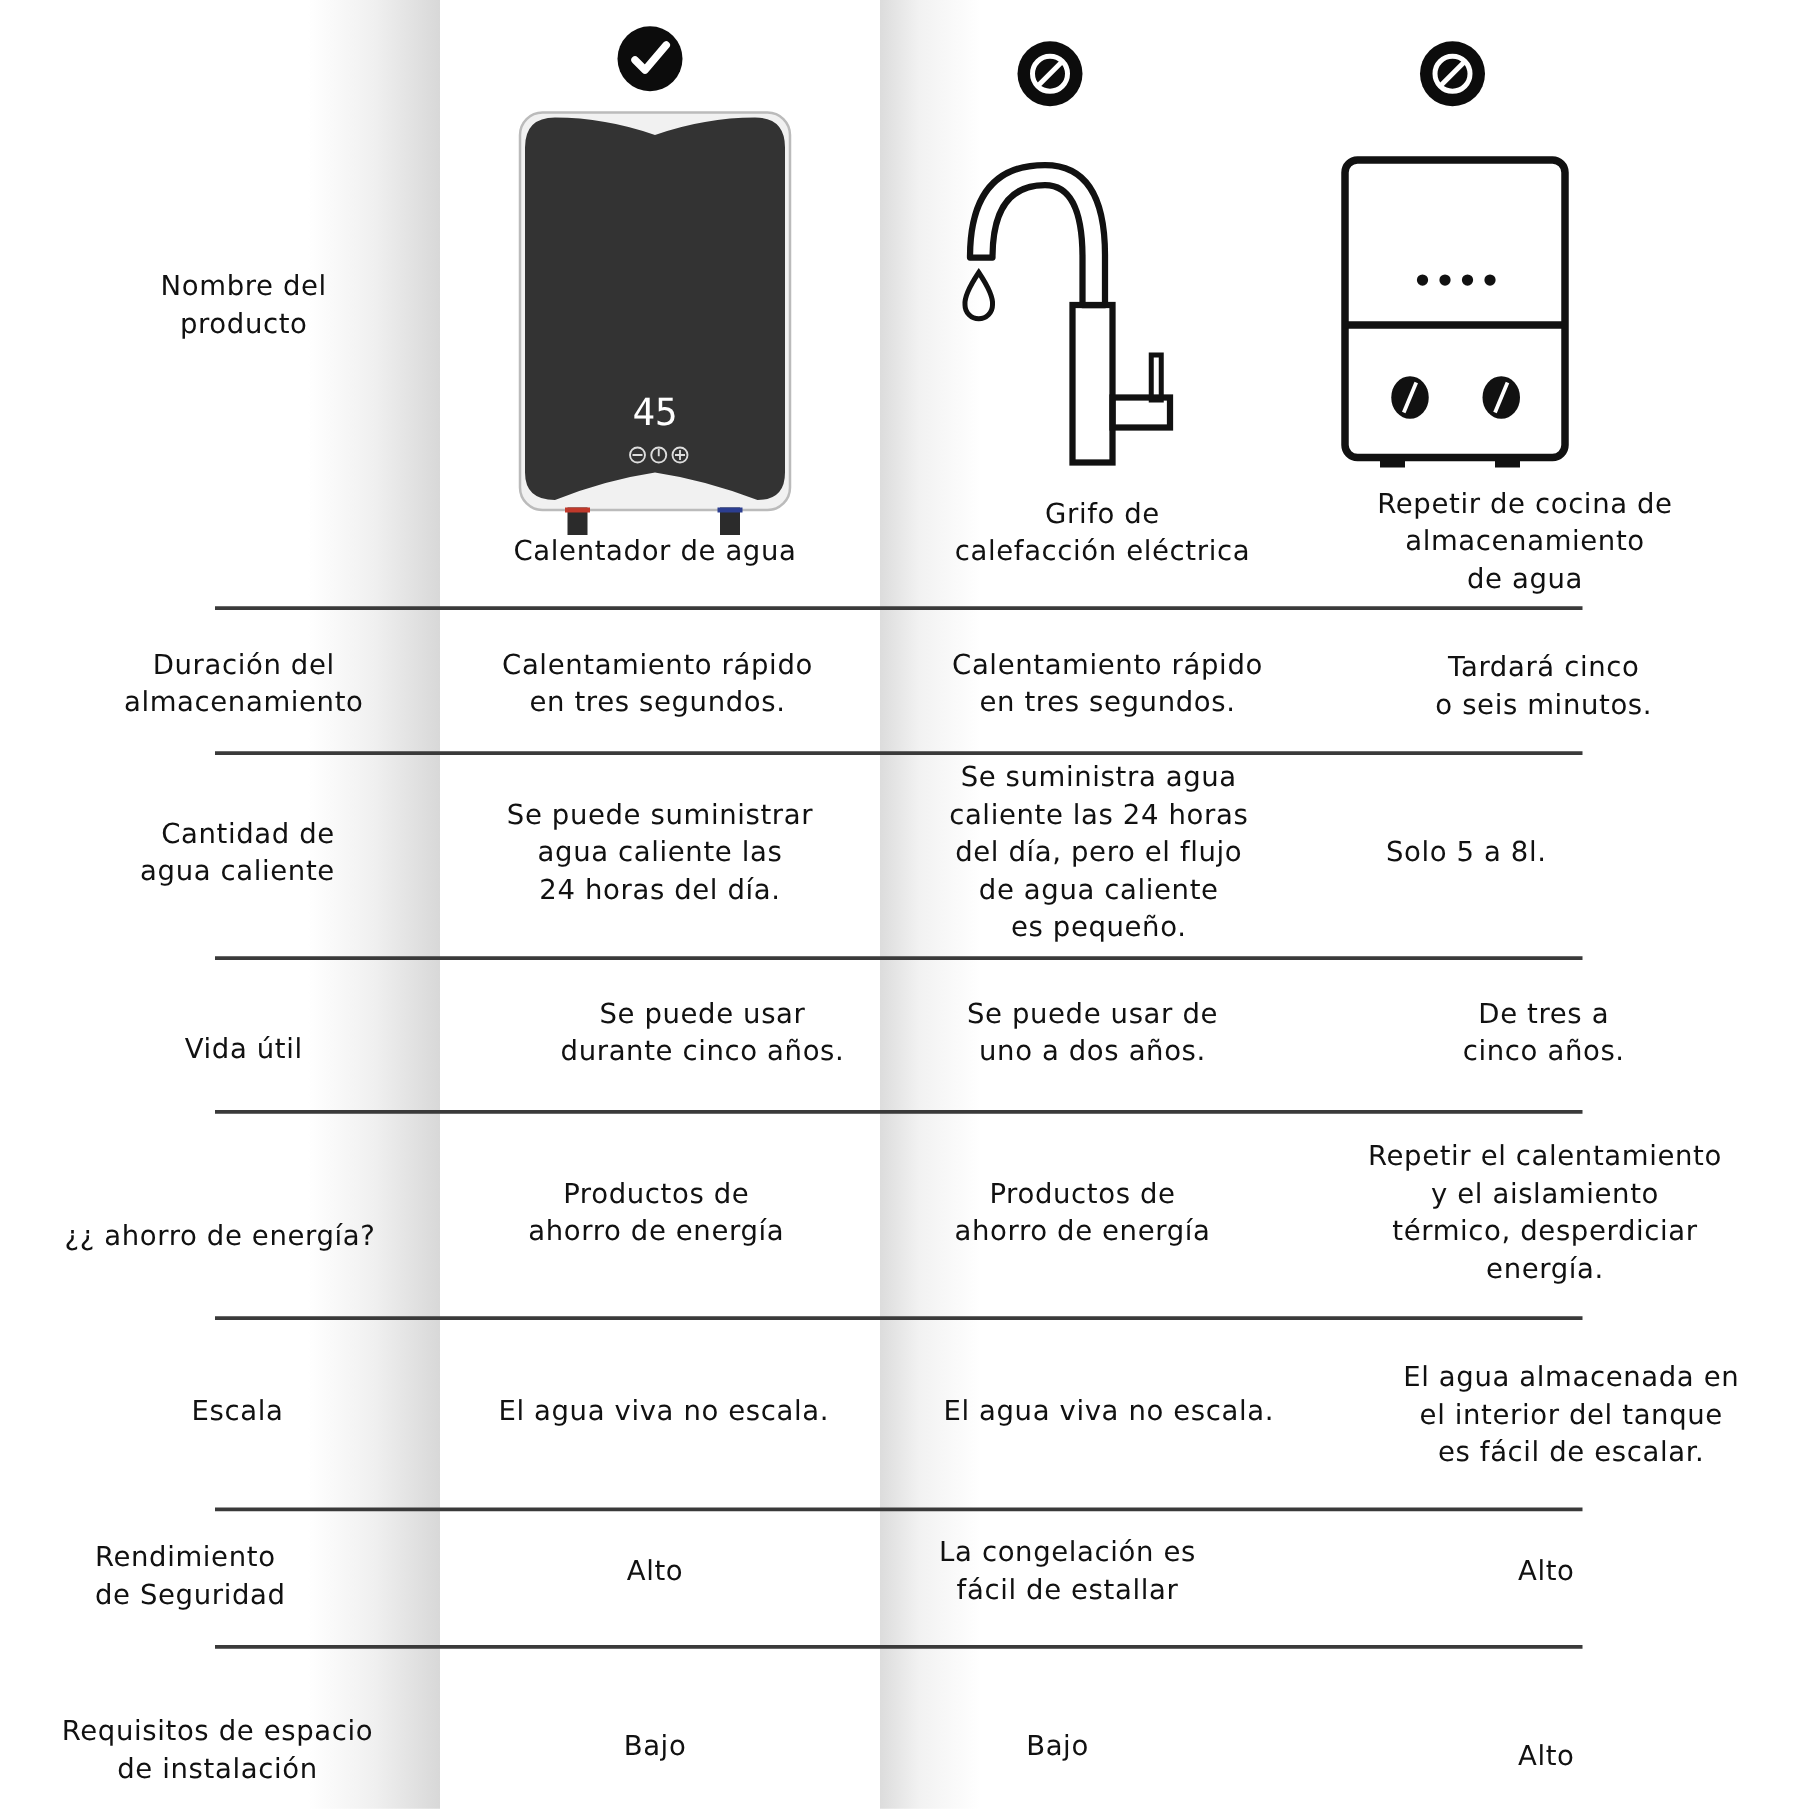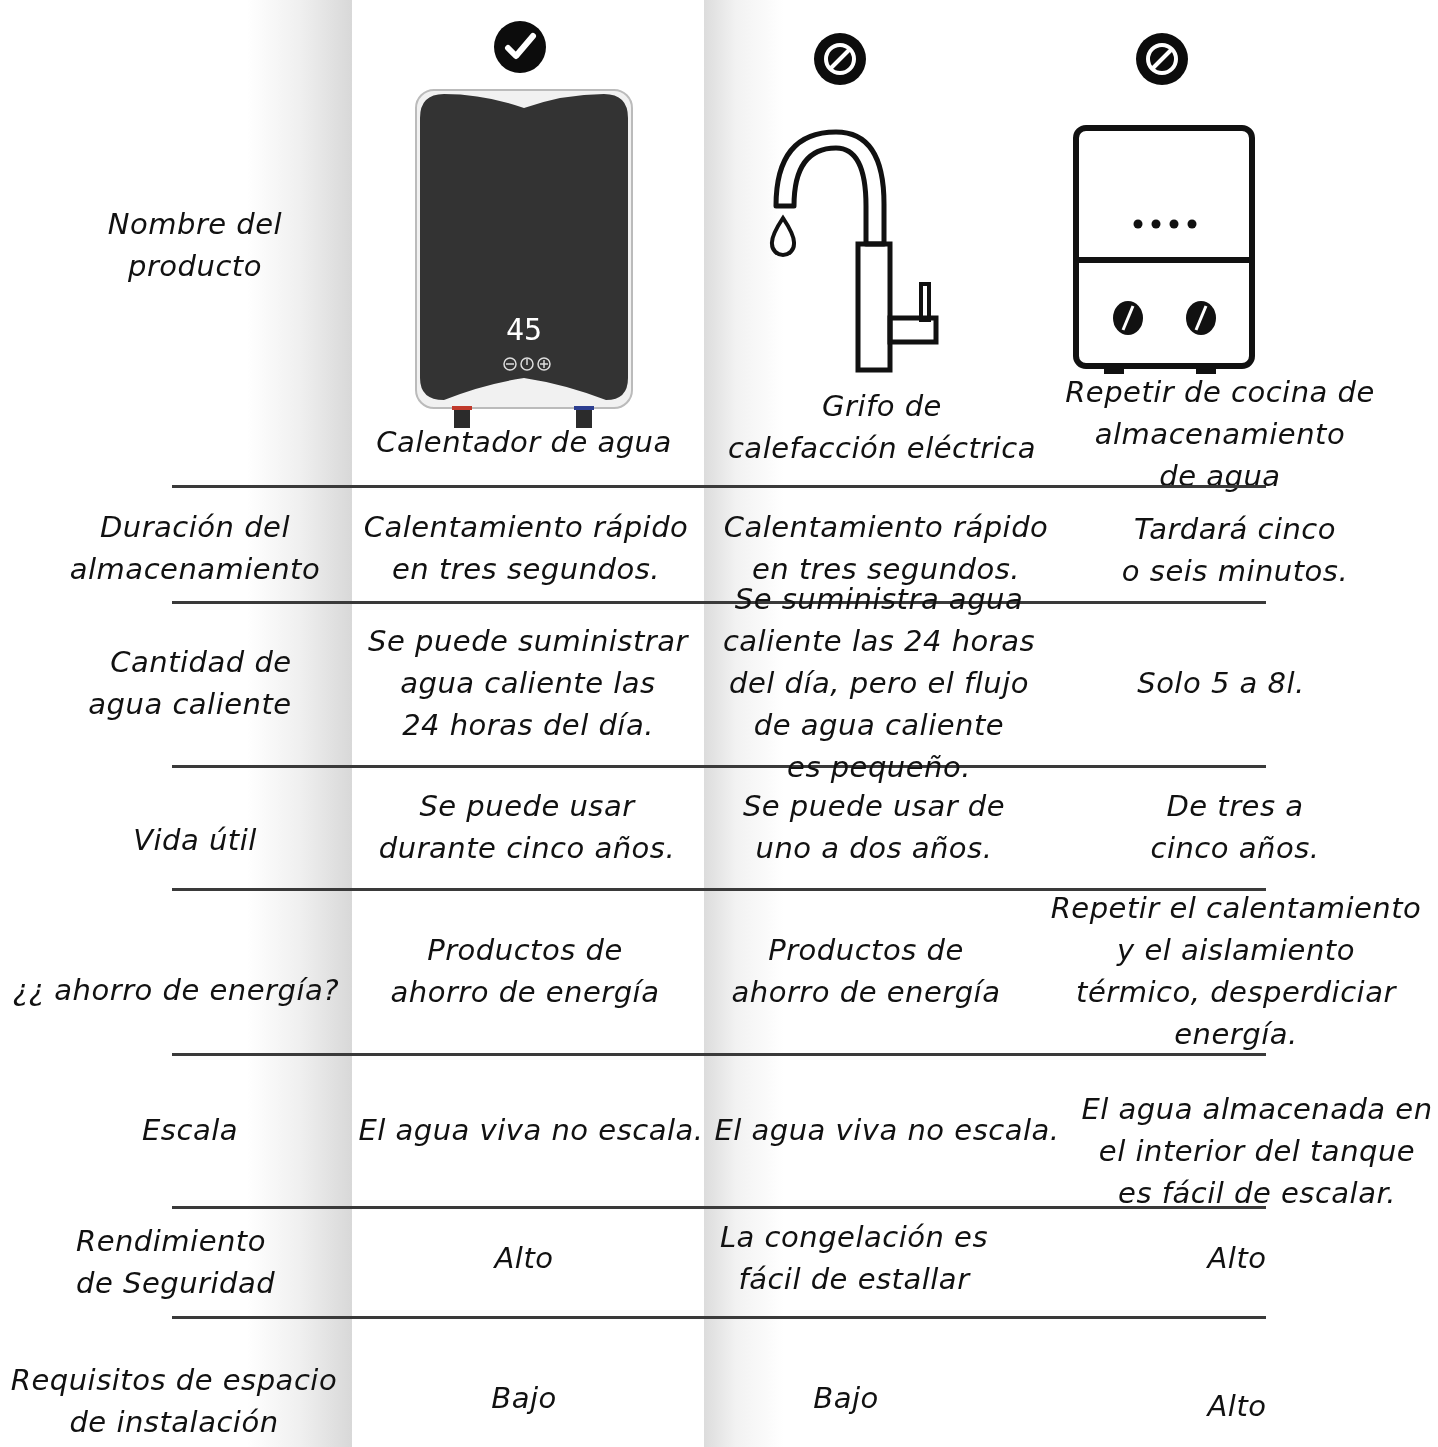--- a/index.html
+++ b/index.html
@@ -19,23 +19,23 @@
   }
   .panel-mid-divider {
     left: 704px; width: 80px;
     background: linear-gradient(to right, #dcdcdc 0%, #f2f2f2 40%, #ffffff 100%);
   }
   .hline {
     position: absolute; left: 172px; width: 1094px; height: 3px; background: #3a3a3a;
   }
   .cell {
     position: absolute; text-align: center;
-    font-size: 29px; line-height: 42px; letter-spacing: 0.5px;
+    font-size: 22px; line-height: 30px; letter-spacing: 0.5px;
     white-space: pre-line;
-    display: flex; align-items: center; justify-content: center; font-style: italic;
+    display: flex; align-items: center; justify-content: center;
   }
   .icon-badge {
     position: absolute; width: 52px; height: 52px; border-radius: 50%;
     background: #0c0c0c; display: flex; align-items: center; justify-content: center;
   }
   .product-img { position: absolute; }
 </style>
 </head>
 <body>
 
@@ -135,26 +135,26 @@
   <div class="cell" style="left:50px;top:606px;width:280px;height:154px;text-align:right;">Cantidad de
 agua caliente</div>
   <div class="cell" style="left:352px;top:606px;width:352px;height:154px;">Se puede suministrar
 agua caliente las
 24 horas del día.</div>
   <div class="cell" style="left:704px;top:606px;width:350px;height:154px;">Se suministra agua
 caliente las 24 horas
 del día, pero el flujo
 de agua caliente
 es pequeño.</div>
-  <div class="cell" style="left:1056px;top:606px;width:330px;height:154px;text-align:center;">Solo 5 a 8l.</div>
+  <div class="cell" style="left:1008px;top:606px;width:330px;height:154px;text-align:center;">Solo 5 a 8l.</div>
 </div>
 
 <div>
   <div class="cell" style="left:60px;top:790px;width:270px;height:100px;">Vida útil</div>
-  <div class="cell" style="left:352px;top:772px;width:350px;height:110px;">Se puede usar
+  <div class="cell" style="left:352px;top:772px;width:350px;height:110px;padding-left:35px;">Se puede usar
 durante cinco años.</div>
   <div class="cell" style="left:704px;top:772px;width:340px;height:110px;">Se puede usar de
 uno a dos años.</div>
   <div class="cell" style="left:1070px;top:772px;width:330px;height:110px;">De tres a
 cinco años.</div>
 </div>
 
 <div>
   <div class="cell" style="left:0px;top:955px;width:352px;height:70px;">¿¿ ahorro de energía?</div>
   <div class="cell" style="left:352px;top:896px;width:346px;height:150px;">Productos de

